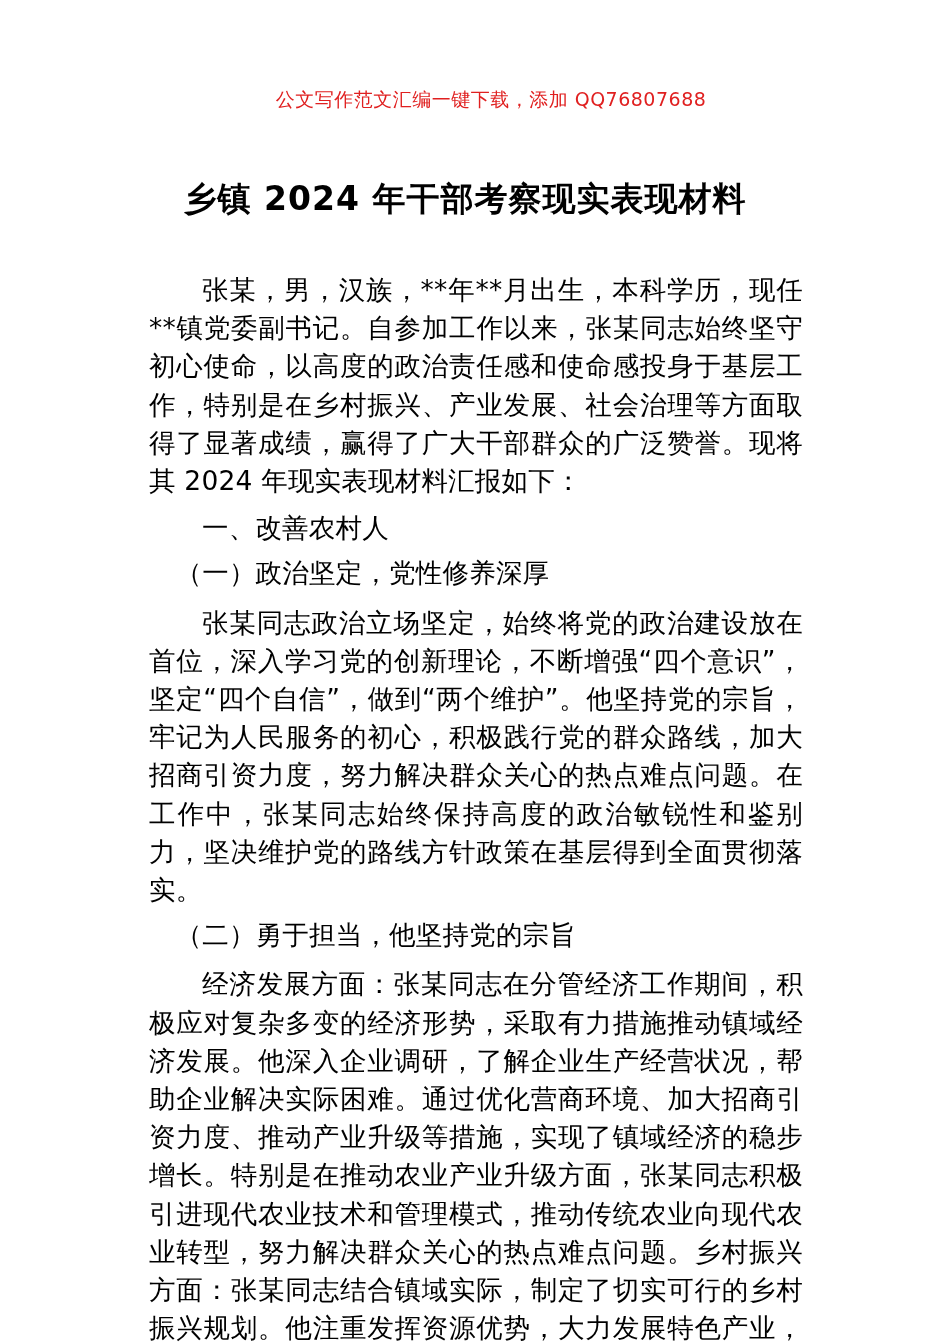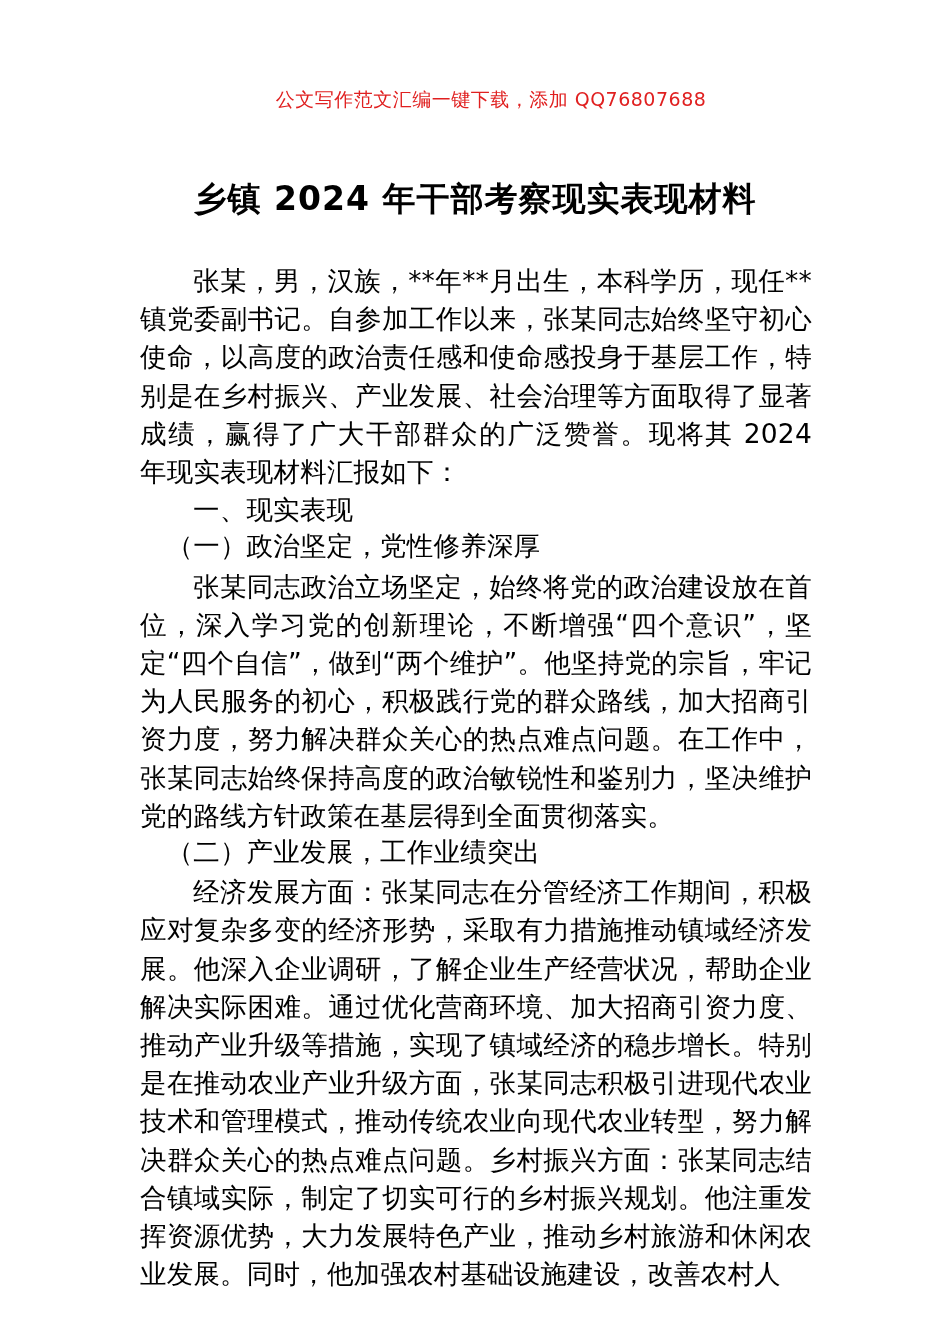--- a/index.html
+++ b/index.html
@@ -37,41 +37,41 @@
     line-height: 26px;
     letter-spacing: 0.5px;
     color: #e02020;
     white-space: nowrap;
   }
 
   
   .doc-title {
     position: absolute;
     top: 176px;
-    left: 70px;
+    left: 60px;
     width: 810px;
     text-align: center;
     font-size: 33px;
     line-height: 46px;
     font-weight: 700;
     letter-spacing: 1px;
     color: #000000;
     white-space: nowrap;
   }
 
   
   .body-block {
     position: absolute;
     top: 262px;
     left: 140px;
     width: 672px;
   }
 
   .para {
-    margin: 0;
+    margin: 9px;
     font-size: 26.5px;
     line-height: 38.2px;
     text-align: justify;
     text-justify: inter-ideograph;
     letter-spacing: 0.2px;
     color: #000000;
     word-break: break-all;
   }
   .para.indent {
     text-indent: 2em;
@@ -90,20 +90,20 @@
 <div class="page">
 
   <div class="promo-header">
     <span class="promo-text">公文写作范文汇编一键下载，添加 QQ76807688</span>
   </div>
 
   <div class="doc-title">乡镇 2024 年干部考察现实表现材料</div>
 
   <div class="body-block">
     <p class="para indent">张某，男，汉族，**年**月出生，本科学历，现任**镇党委副书记。自参加工作以来，张某同志始终坚守初心使命，以高度的政治责任感和使命感投身于基层工作，特别是在乡村振兴、产业发展、社会治理等方面取得了显著成绩，赢得了广大干部群众的广泛赞誉。现将其 2024 年现实表现材料汇报如下：</p>
-    <p class="para heading">一、现实表现</p>
+    <p class="para heading">一、改善农村人</p>
     <p class="para indent-half">（一）政治坚定，党性修养深厚</p>
     <p class="para indent">张某同志政治立场坚定，始终将党的政治建设放在首位，深入学习党的创新理论，不断增强“四个意识”，坚定“四个自信”，做到“两个维护”。他坚持党的宗旨，牢记为人民服务的初心，积极践行党的群众路线，加大招商引资力度，努力解决群众关心的热点难点问题。在工作中，张某同志始终保持高度的政治敏锐性和鉴别力，坚决维护党的路线方针政策在基层得到全面贯彻落实。</p>
-    <p class="para indent-half">（二）产业发展，工作业绩突出</p>
+    <p class="para indent-half">（二）勇于担当，他坚持党的宗旨</p>
     <p class="para indent">经济发展方面：张某同志在分管经济工作期间，积极应对复杂多变的经济形势，采取有力措施推动镇域经济发展。他深入企业调研，了解企业生产经营状况，帮助企业解决实际困难。通过优化营商环境、加大招商引资力度、推动产业升级等措施，实现了镇域经济的稳步增长。特别是在推动农业产业升级方面，张某同志积极引进现代农业技术和管理模式，推动传统农业向现代农业转型，努力解决群众关心的热点难点问题。乡村振兴方面：张某同志结合镇域实际，制定了切实可行的乡村振兴规划。他注重发挥资源优势，大力发展特色产业，推动乡村旅游和休闲农业发展。同时，他加强农村基础设施建设，改善农村人</p>
   </div>
 
 </div>
 
 </body></html>

